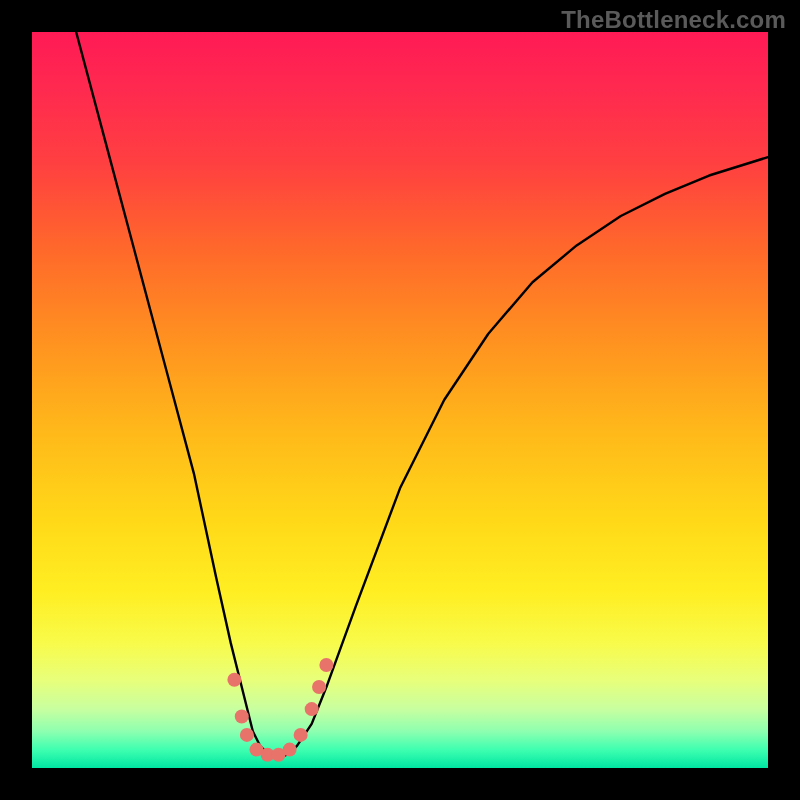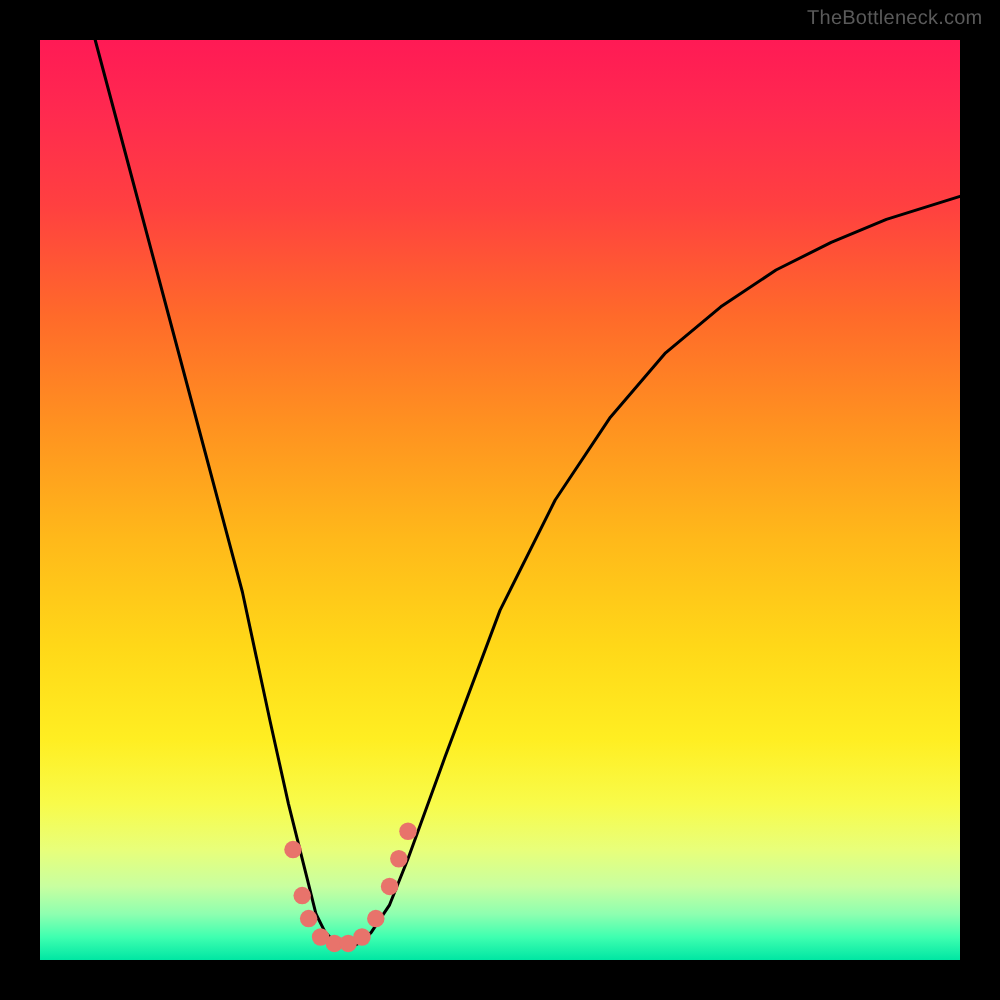--- a/index.html
+++ b/index.html
@@ -42,23 +42,23 @@
       #8effb0 95%,
       #3fffb0 97.5%,
       #00e6a3 100%
     );
   }
   .attrib {
     position: absolute;
     top: 6px;
     right: 14px;
     color: #5a5a5a;
-    font-size: 16px;
+    font-size: 24px;
     letter-spacing: 0.2px;
-    font-weight: 400;
+    font-weight: 700;
   }
   svg.curve {
     position: absolute;
     top: 0;
     left: 0;
     width: 736px;
     height: 736px;
     overflow: visible;
   }
 </style>

